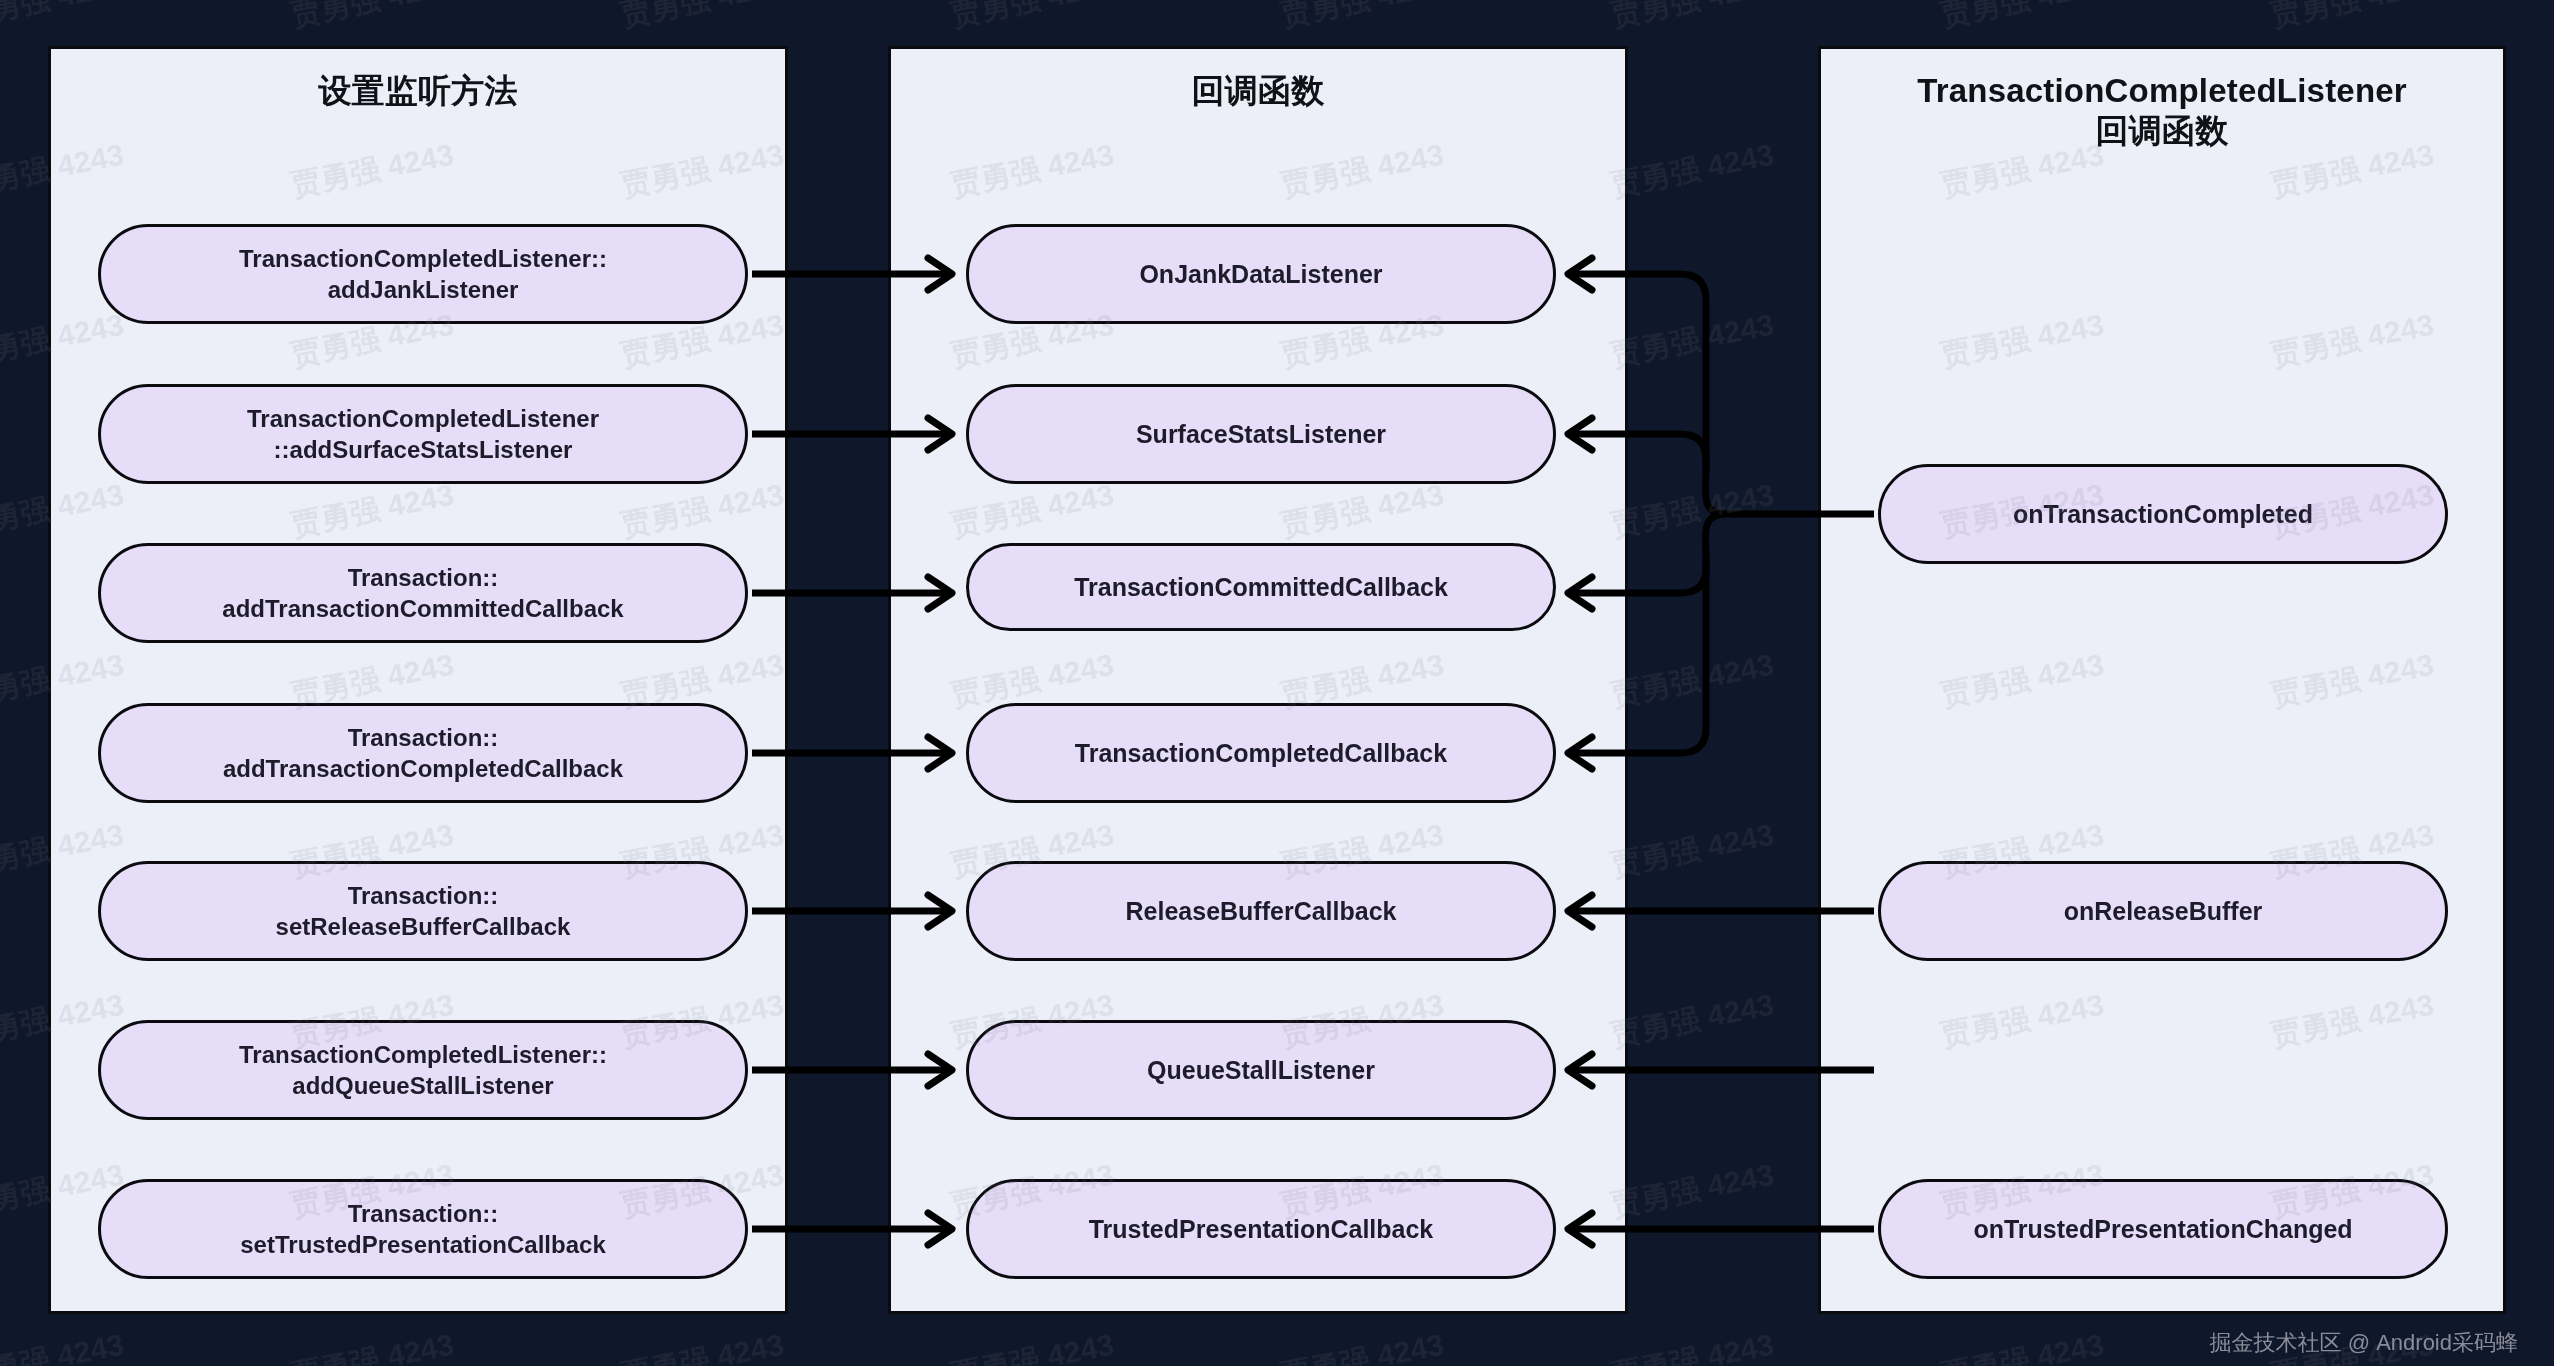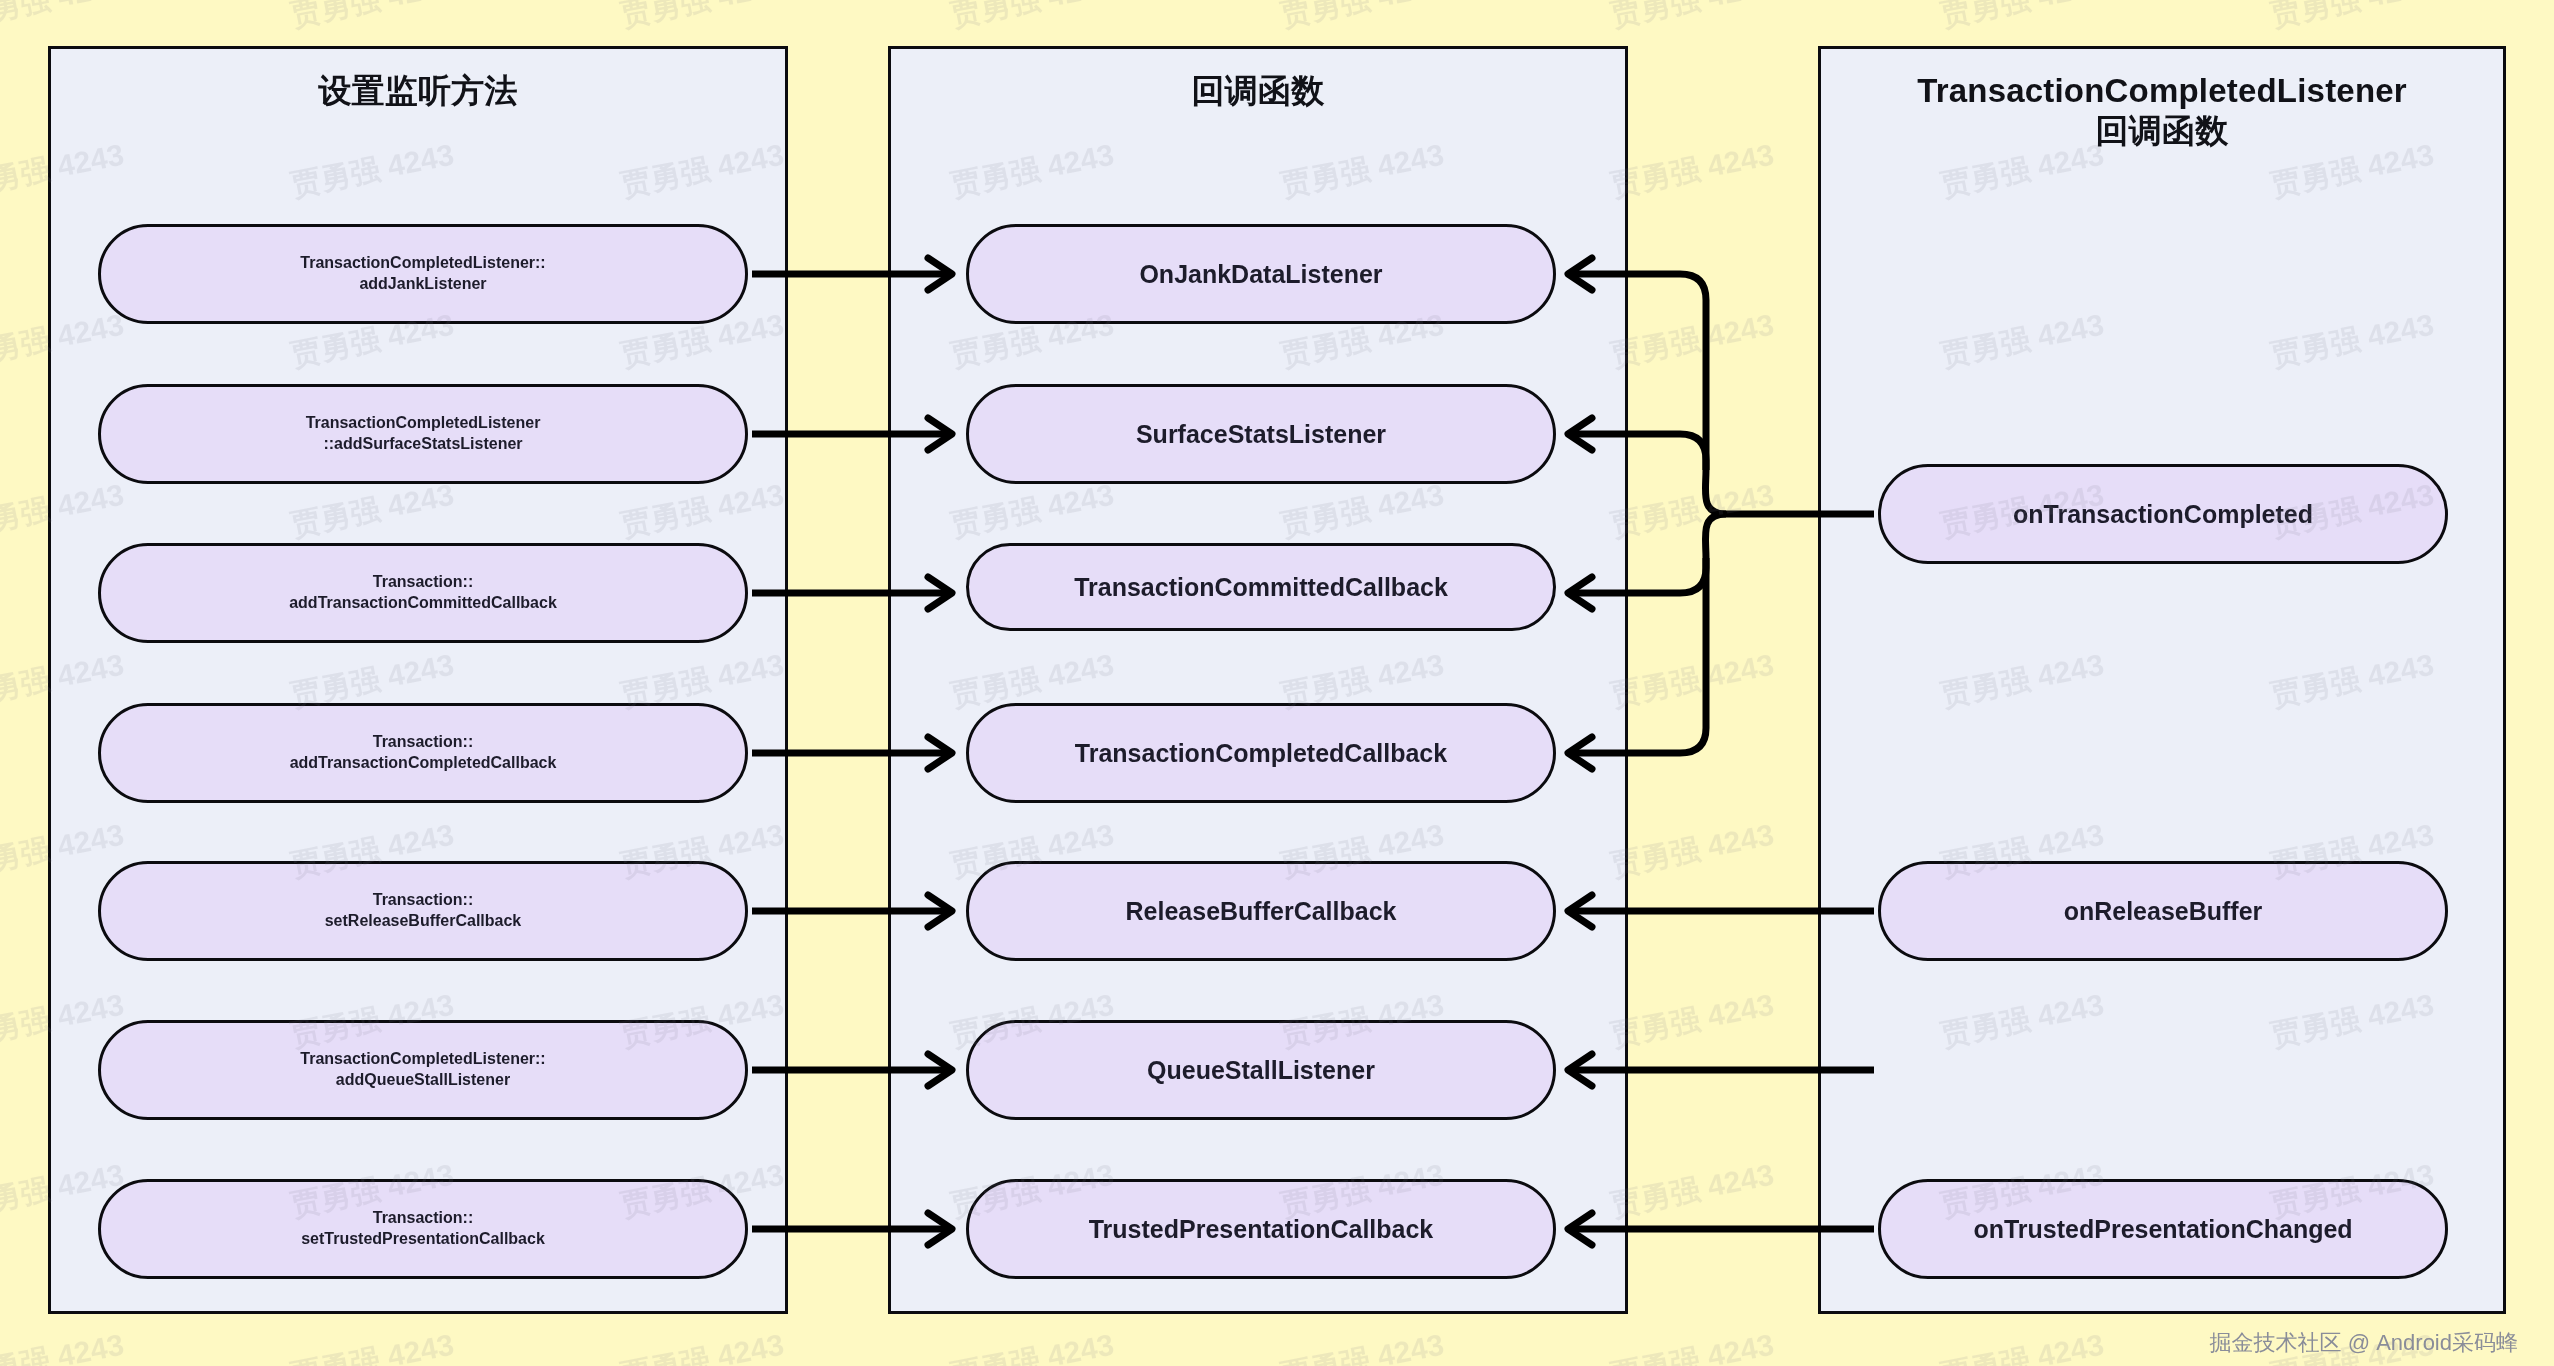--- a/index.html
+++ b/index.html
@@ -5,21 +5,21 @@
   html, body {
     margin: 0;
     padding: 0;
     background: #ffffff;
     font-family: "Liberation Sans", sans-serif;
   }
   #stage {
     position: relative;
     width: 2554px;
     height: 1366px;
-    background: #fef9c3;
+    background: #0f172a;
     overflow: hidden;
   }
 
   
   .lane {
     position: absolute;
     background: #eceff8;
     border: 3px solid #0b0b0f;
     box-sizing: border-box;
   }
@@ -46,21 +46,21 @@
     background: #e6ddf8;
     border: 3px solid #0b0b0f;
     border-radius: 100px;
     box-sizing: border-box;
     display: flex;
     align-items: center;
     justify-content: center;
     text-align: center;
     color: #1d1c2b;
     font-weight: 700;
-    font-size: 16px;
+    font-size: 24px;
     line-height: 1.3;
     padding: 0 26px;
     white-space: pre-line;
   }
   .node.single { font-size: 25px; }
 
   
   #wires {
     position: absolute;
     left: 0; top: 0;

